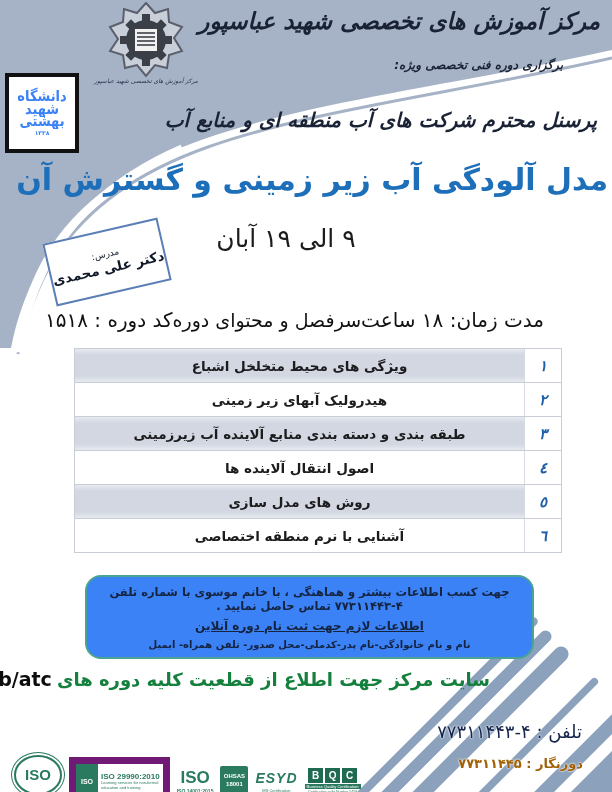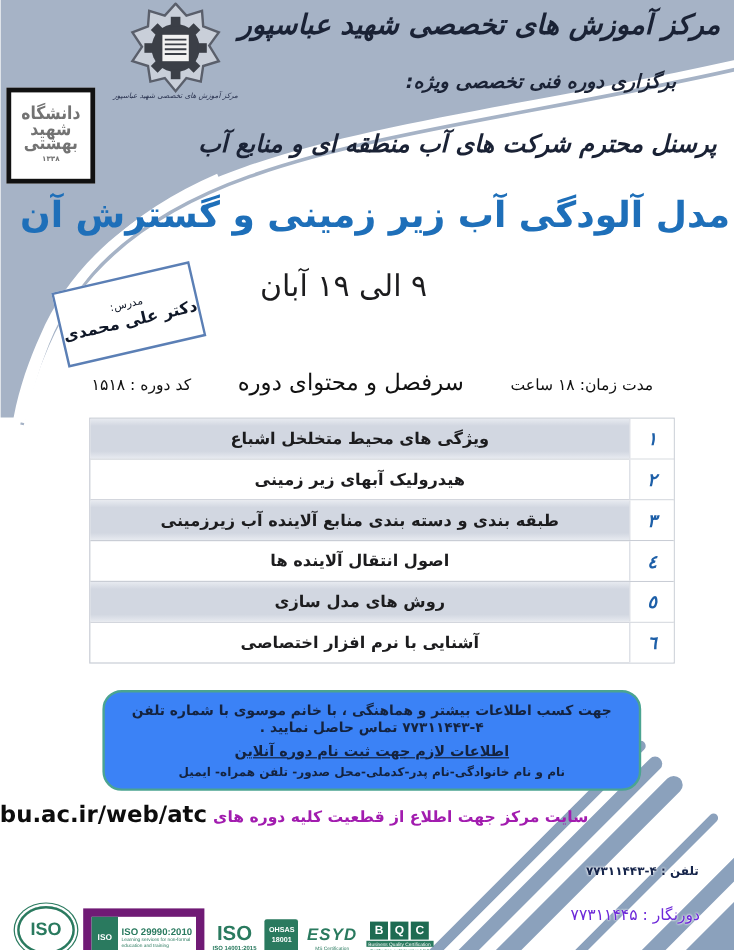--- a/index.html
+++ b/index.html
@@ -7,51 +7,51 @@
     position:relative;width:612px;height:792px;margin:0 auto;
     background:#ffffff;overflow:hidden;direction:rtl;
     font-family:"DejaVu Sans",sans-serif;
   }
   .abs{position:absolute;}
   .bg-svg{position:absolute;left:0;top:0;width:612px;height:792px;pointer-events:none;}
 
   
   .callig{color:#1a2235;font-weight:bold;font-style:italic;white-space:nowrap;}
   .h-line1{top:8px;right:12px;font-size:23px;}
-  .h-line2{top:58px;right:49px;font-size:16px;text-align:right;}
+  .h-line2{top:58px;right:49px;font-size:12px;text-align:right;}
   .h-line3{top:108px;right:15px;font-size:20px;}
 
   
   .emblem{left:108px;top:2px;width:76px;height:76px;}
   .emblem-caption{left:92px;top:78px;width:108px;font-size:6px;font-style:italic;
     color:#2a3350;text-align:center;line-height:1.1;}
 
   
   .uni-logo{left:5px;top:73px;width:66px;height:72px;background:#fff;border:4px solid #111;
     display:flex;flex-direction:column;align-items:center;justify-content:center;
-    color:#737373;font-weight:bold;line-height:0.98;text-align:center;}
+    color:#3b82f6;font-weight:bold;line-height:0.98;text-align:center;}
   .uni-logo .u1{font-size:13px;transform:scaleY(1.15);}
   .uni-logo .u2{font-size:6px;margin-top:2px;}
 
   
   .course-title{left:148px;right:4px;top:162px;text-align:center;
     color:#1e6fb9;font-size:30px;font-weight:bold;white-space:nowrap;}
   .course-dates{left:0;width:612px;top:224px;text-align:center;transform:translateX(-20px);
     color:#1c1c1e;font-size:25px;}
 
   .instructor-box{left:48px;top:230px;width:114px;height:60px;background:#fff;
     border:2px solid #5b7fb5;transform:rotate(-13deg);text-align:center;
     display:flex;flex-direction:column;justify-content:center;color:#101828;}
   .instructor-box .lbl{font-size:9px;}
   .instructor-box .nm{font-size:13.5px;font-weight:bold;margin-top:1px;}
 
   
   .meta-row{left:76px;width:468px;top:308px;display:flex;align-items:baseline;
     justify-content:space-between;color:#111;}
-  .meta-duration,.meta-code{font-size:13px;white-space:nowrap;}
+  .meta-duration,.meta-code{font-size:20px;white-space:nowrap;}
   .meta-heading{font-size:19px;font-weight:normal;white-space:nowrap;}
 
   
   .syl-table{left:74px;top:348px;width:486px;border:1px solid #c9cdd5;background:#fff;}
   .syl-row{display:flex;height:33px;border-bottom:1px solid #c9cdd5;align-items:stretch;}
   .syl-row:last-child{border-bottom:none;}
   .syl-num{width:36px;border-left:1px solid #d6dae1;display:flex;align-items:center;
     justify-content:center;color:#1d5fa8;font-weight:bold;font-style:italic;font-size:15px;background:#fff;}
   .syl-cell{flex:1;display:flex;align-items:center;justify-content:center;
     font-size:13.5px;font-weight:bold;color:#1c1c1e;}
@@ -60,27 +60,27 @@
   
   .contact-box{left:85px;top:575px;width:445px;height:80px;background:#3b82f6;
     border:2px solid #4ba491;border-radius:16px;display:flex;flex-direction:column;
     justify-content:center;gap:6px;text-align:center;color:#14233f;font-weight:bold;}
   .contact-l1{font-size:11.5px;}
   .contact-l2{font-size:12px;text-decoration:underline;}
   .contact-l3{font-size:10px;}
 
   
   .website-line{left:40px;top:668px;width:450px;text-align:center;white-space:nowrap;}
-  .website-fa{font-size:13px;font-weight:bold;color:#a21caf;}
+  .website-fa{font-size:18px;font-weight:bold;color:#15803d;}
   .website-url{font-size:19px;font-weight:bold;color:#0d0d0d;direction:ltr;unicode-bidi:embed;margin-left:6px;}
 
   
-  .foot-phone{top:721px;right:30px;font-size:10px;font-weight:bold;color:#15244a;
+  .foot-phone{top:721px;right:30px;font-size:18px;font-weight:normal;color:#15244a;
     white-space:nowrap;text-shadow:0 0 2px #fff,0 0 2px #fff;}
-  .foot-fax{top:756px;right:29px;font-size:13px;font-weight:normal;color:#6d28d9;
+  .foot-fax{top:756px;right:29px;font-size:13px;font-weight:bold;color:#a16207;
     white-space:nowrap;text-shadow:0 0 2px #fff,0 0 2px #fff;}
   .num-ltr{direction:ltr;unicode-bidi:bidi-override;display:inline-block;}
 
   
   .iso-row{left:14px;top:755px;height:52px;display:flex;direction:ltr;align-items:center;gap:7px;}
   .g{color:#2a7a5f;}
   .badge{display:flex;flex-direction:column;align-items:center;font-family:"Liberation Sans",sans-serif;}
   .iso9001-circle{width:44px;height:36px;border:2px solid #2a7a5f;border-radius:50%;
     display:flex;align-items:center;justify-content:center;font-weight:bold;font-size:15px;
     color:#2a7a5f;box-shadow:0 0 0 2px #fff,0 0 0 3px #2a7a5f;}
@@ -192,21 +192,21 @@
     <div class="syl-row">
       <div class="syl-num">٤</div>
       <div class="syl-cell">اصول انتقال آلاینده ها</div>
     </div>
     <div class="syl-row shaded">
       <div class="syl-num">٥</div>
       <div class="syl-cell">روش های مدل سازی</div>
     </div>
     <div class="syl-row">
       <div class="syl-num">٦</div>
-      <div class="syl-cell">آشنایی با نرم افزار اختصاصی</div>
+      <div class="syl-cell">آشنایی با نرم منطقه اختصاصی</div>
     </div>
   </div>
 
   <div class="abs contact-box">
     <div class="contact-l1">
       <span>جهت کسب اطلاعات بیشتر و هماهنگی ، با خانم موسوی با شماره تلفن</span>
       <span class="num-ltr" dir="ltr">۷۷۳۱۱۴۴۳-۴</span>
       <span>تماس حاصل نمایید .</span>
     </div>
     <div class="contact-l2">اطلاعات لازم جهت ثبت نام دوره آنلاین</div>

